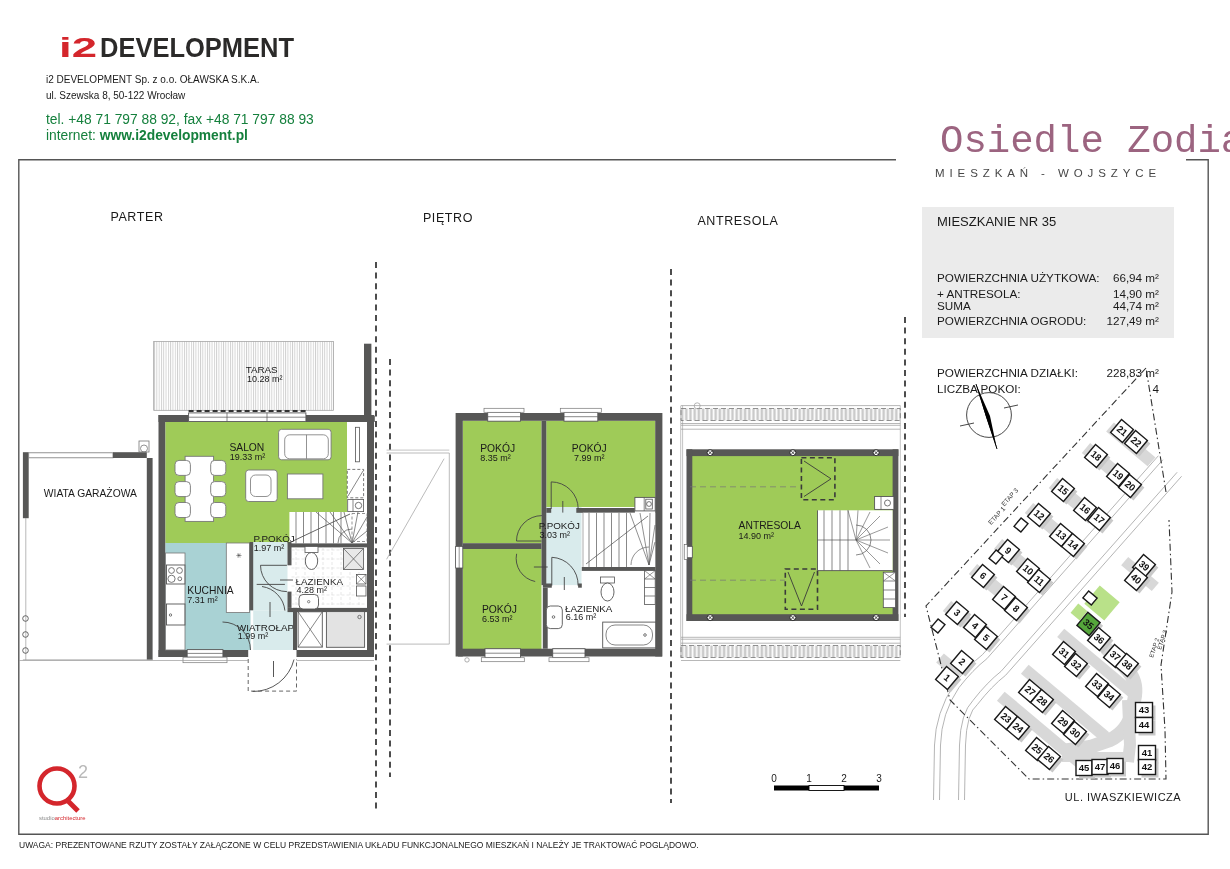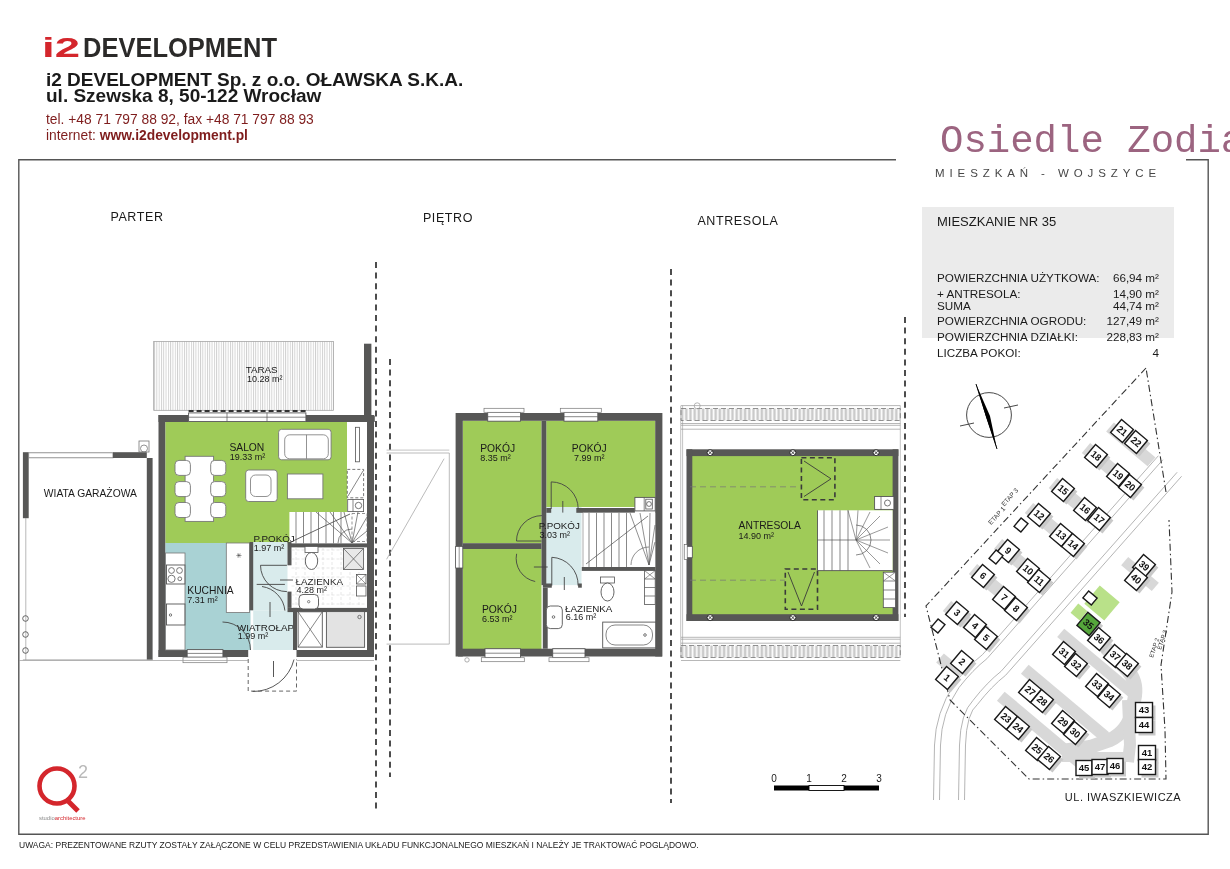--- a/index.html
+++ b/index.html
@@ -3,53 +3,53 @@
 <meta charset="utf-8">
 <style>
   html,body { margin:0; padding:0; background:#fff; width:1230px; height:869px; overflow:hidden; }
   * { box-sizing: border-box; }
   .abs { position:absolute; }
   body { font-family:"Liberation Sans", sans-serif; color:#1a1a1a; position:relative; }
 </style>
 </head>
 <body>
 
-<div class="abs" style="left:42px; top:33px;">
+<div class="abs" style="left:59px; top:33px;">
   <svg width="320" height="30">
 
     <text x="0" y="24" font-family="Liberation Sans, sans-serif" font-size="27" font-weight="bold" fill="#d4262c" textLength="38" lengthAdjust="spacingAndGlyphs">i2</text>
 
     <text x="41" y="24" font-family="Liberation Sans, sans-serif" font-size="27" font-weight="bold" fill="#2b2a29" textLength="194" lengthAdjust="spacingAndGlyphs">DEVELOPMENT</text>
   </svg>
 </div>
 
-<div class="abs" style="left:46px; top:72px; font-size:19px; line-height:16px; color:#1a1a1a;font-weight:bold;">
+<div class="abs" style="left:46px; top:72px; font-size:10px; line-height:16px; color:#1a1a1a;">
   i2 DEVELOPMENT Sp. z o.o. OŁAWSKA S.K.A.<br>
   ul. Szewska 8, 50-122 Wrocław
 </div>
 
-<div class="abs" style="left:46px; top:112px; font-size:13.8px; line-height:16px; color:#7f1d1d;">
+<div class="abs" style="left:46px; top:112px; font-size:13.8px; line-height:16px; color:#15803d;">
   tel. +48 71 797 88 92, fax +48 71 797 88 93<br>
   internet: <b>www.i2development.pl</b>
 </div>
 
 <div class="abs" style="left:940px; top:120px; width:236px; text-align:center; font-family:Liberation Mono, monospace; font-size:39px; color:#9c6480;">Osiedle&nbsp;Zodiak</div>
 
 <div class="abs" style="left:928px; top:167px; width:240px; text-align:center; font-size:11.5px; letter-spacing:4.9px; color:#474747;">MIESZKAŃ - WOJSZYCE</div>
 
 <div class="abs" style="left:922px; top:207px; width:252px; height:131px; background:#ebebeb;"></div>
 
 <div class="abs" style="left:937px; top:214px; font-size:13px;">MIESZKANIE NR 35</div>
 
 <div class="abs" style="left:937px; top:243px; width:222px; font-size:11.7px;">
   <div style="position:relative; height:15.5px;margin-top:28px;">POWIERZCHNIA UŻYTKOWA:<span style="position:absolute; right:0;">66,94 m²</span></div>
   <div style="position:relative; height:12.2px;">+ ANTRESOLA:<span style="position:absolute; right:0;">14,90 m²</span></div>
   <div style="position:relative; height:15.4px;">SUMA<span style="position:absolute; right:0;">44,74 m²</span></div>
   <div style="position:relative; height:15.8px;">POWIERZCHNIA OGRODU:<span style="position:absolute; right:0;">127,49 m²</span></div>
-  <div style="position:relative; height:16.6px;">POWIERZCHNIA DZIAŁKI:<span style="position:absolute; right:0;">228,83 m²</span></div>
+  <div style="position:relative; height:16.6px;margin-top:36px;">POWIERZCHNIA DZIAŁKI:<span style="position:absolute; right:0;">228,83 m²</span></div>
   <div style="position:relative; height:16px;">LICZBA POKOI:<span style="position:absolute; right:0;">4</span></div>
 </div>
 
 <svg class="abs" style="left:0; top:0;" width="1230" height="869" viewBox="0 0 1230 869">
 <defs>
   <pattern id="hatchV" width="2.3" height="8" patternUnits="userSpaceOnUse">
     <rect width="2.3" height="8" fill="#ffffff"></rect>
     <line x1="0.5" y1="0" x2="0.5" y2="8" stroke="#b9b9b9" stroke-width="0.7"></line>
   </pattern>
   <pattern id="ticks" width="4.2" height="12" patternUnits="userSpaceOnUse">

